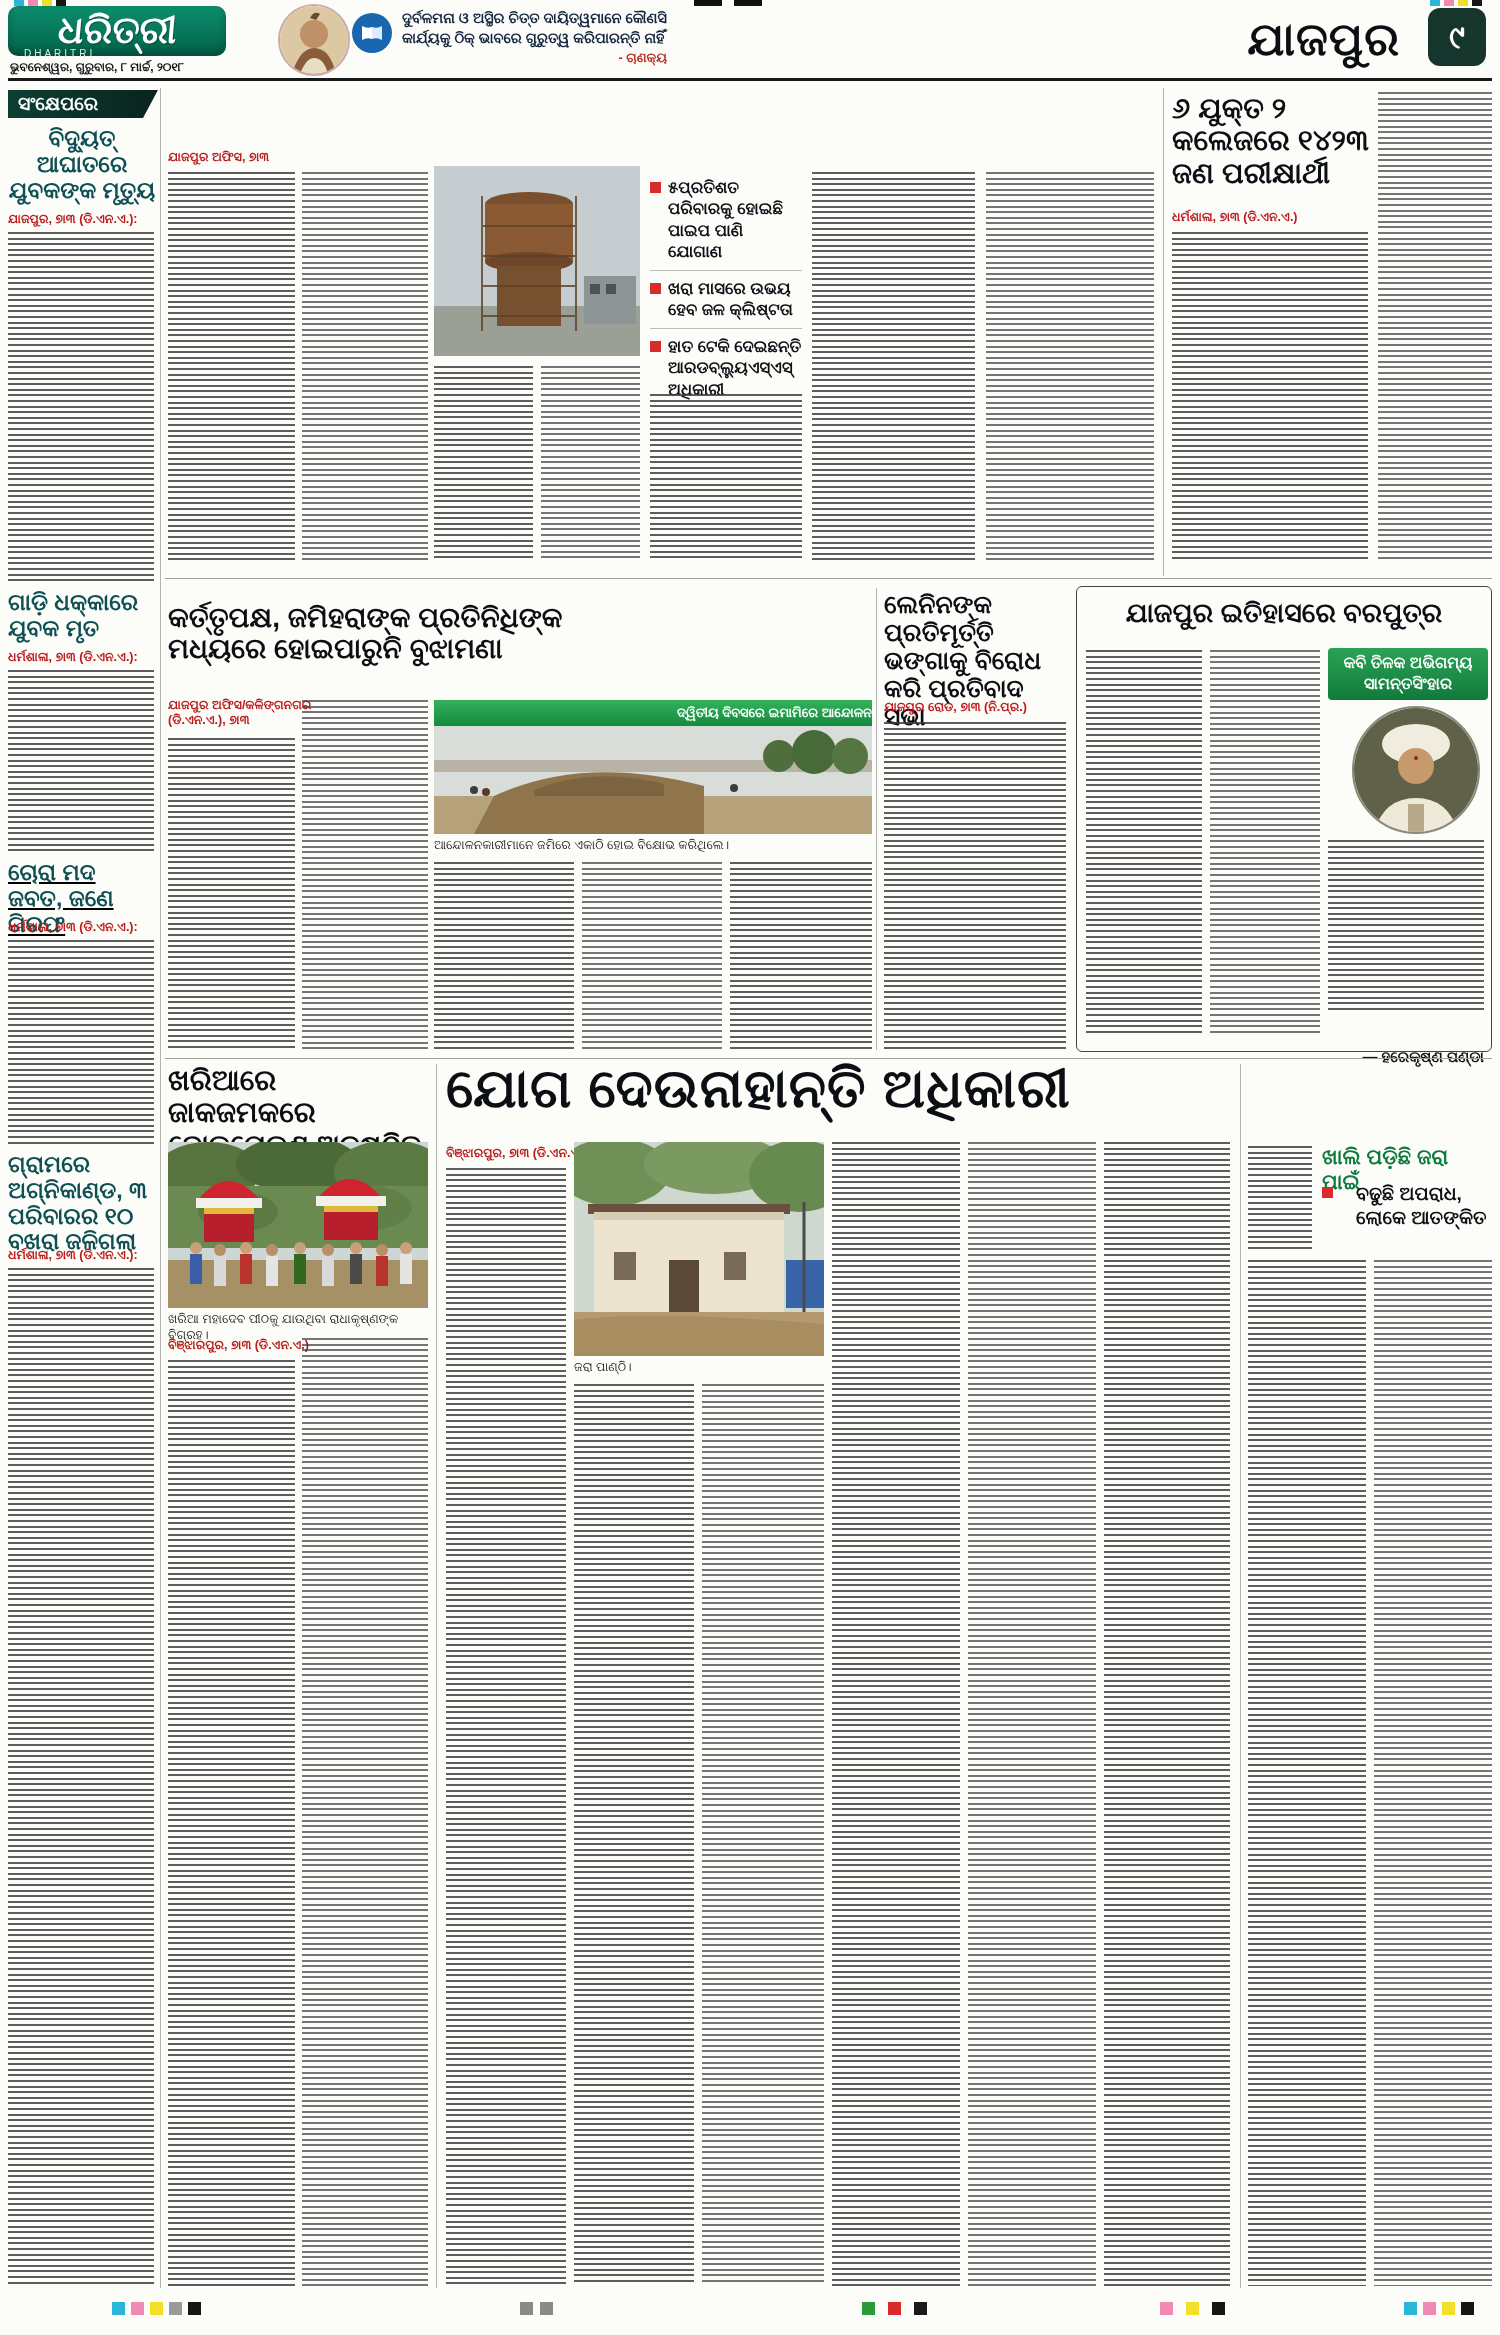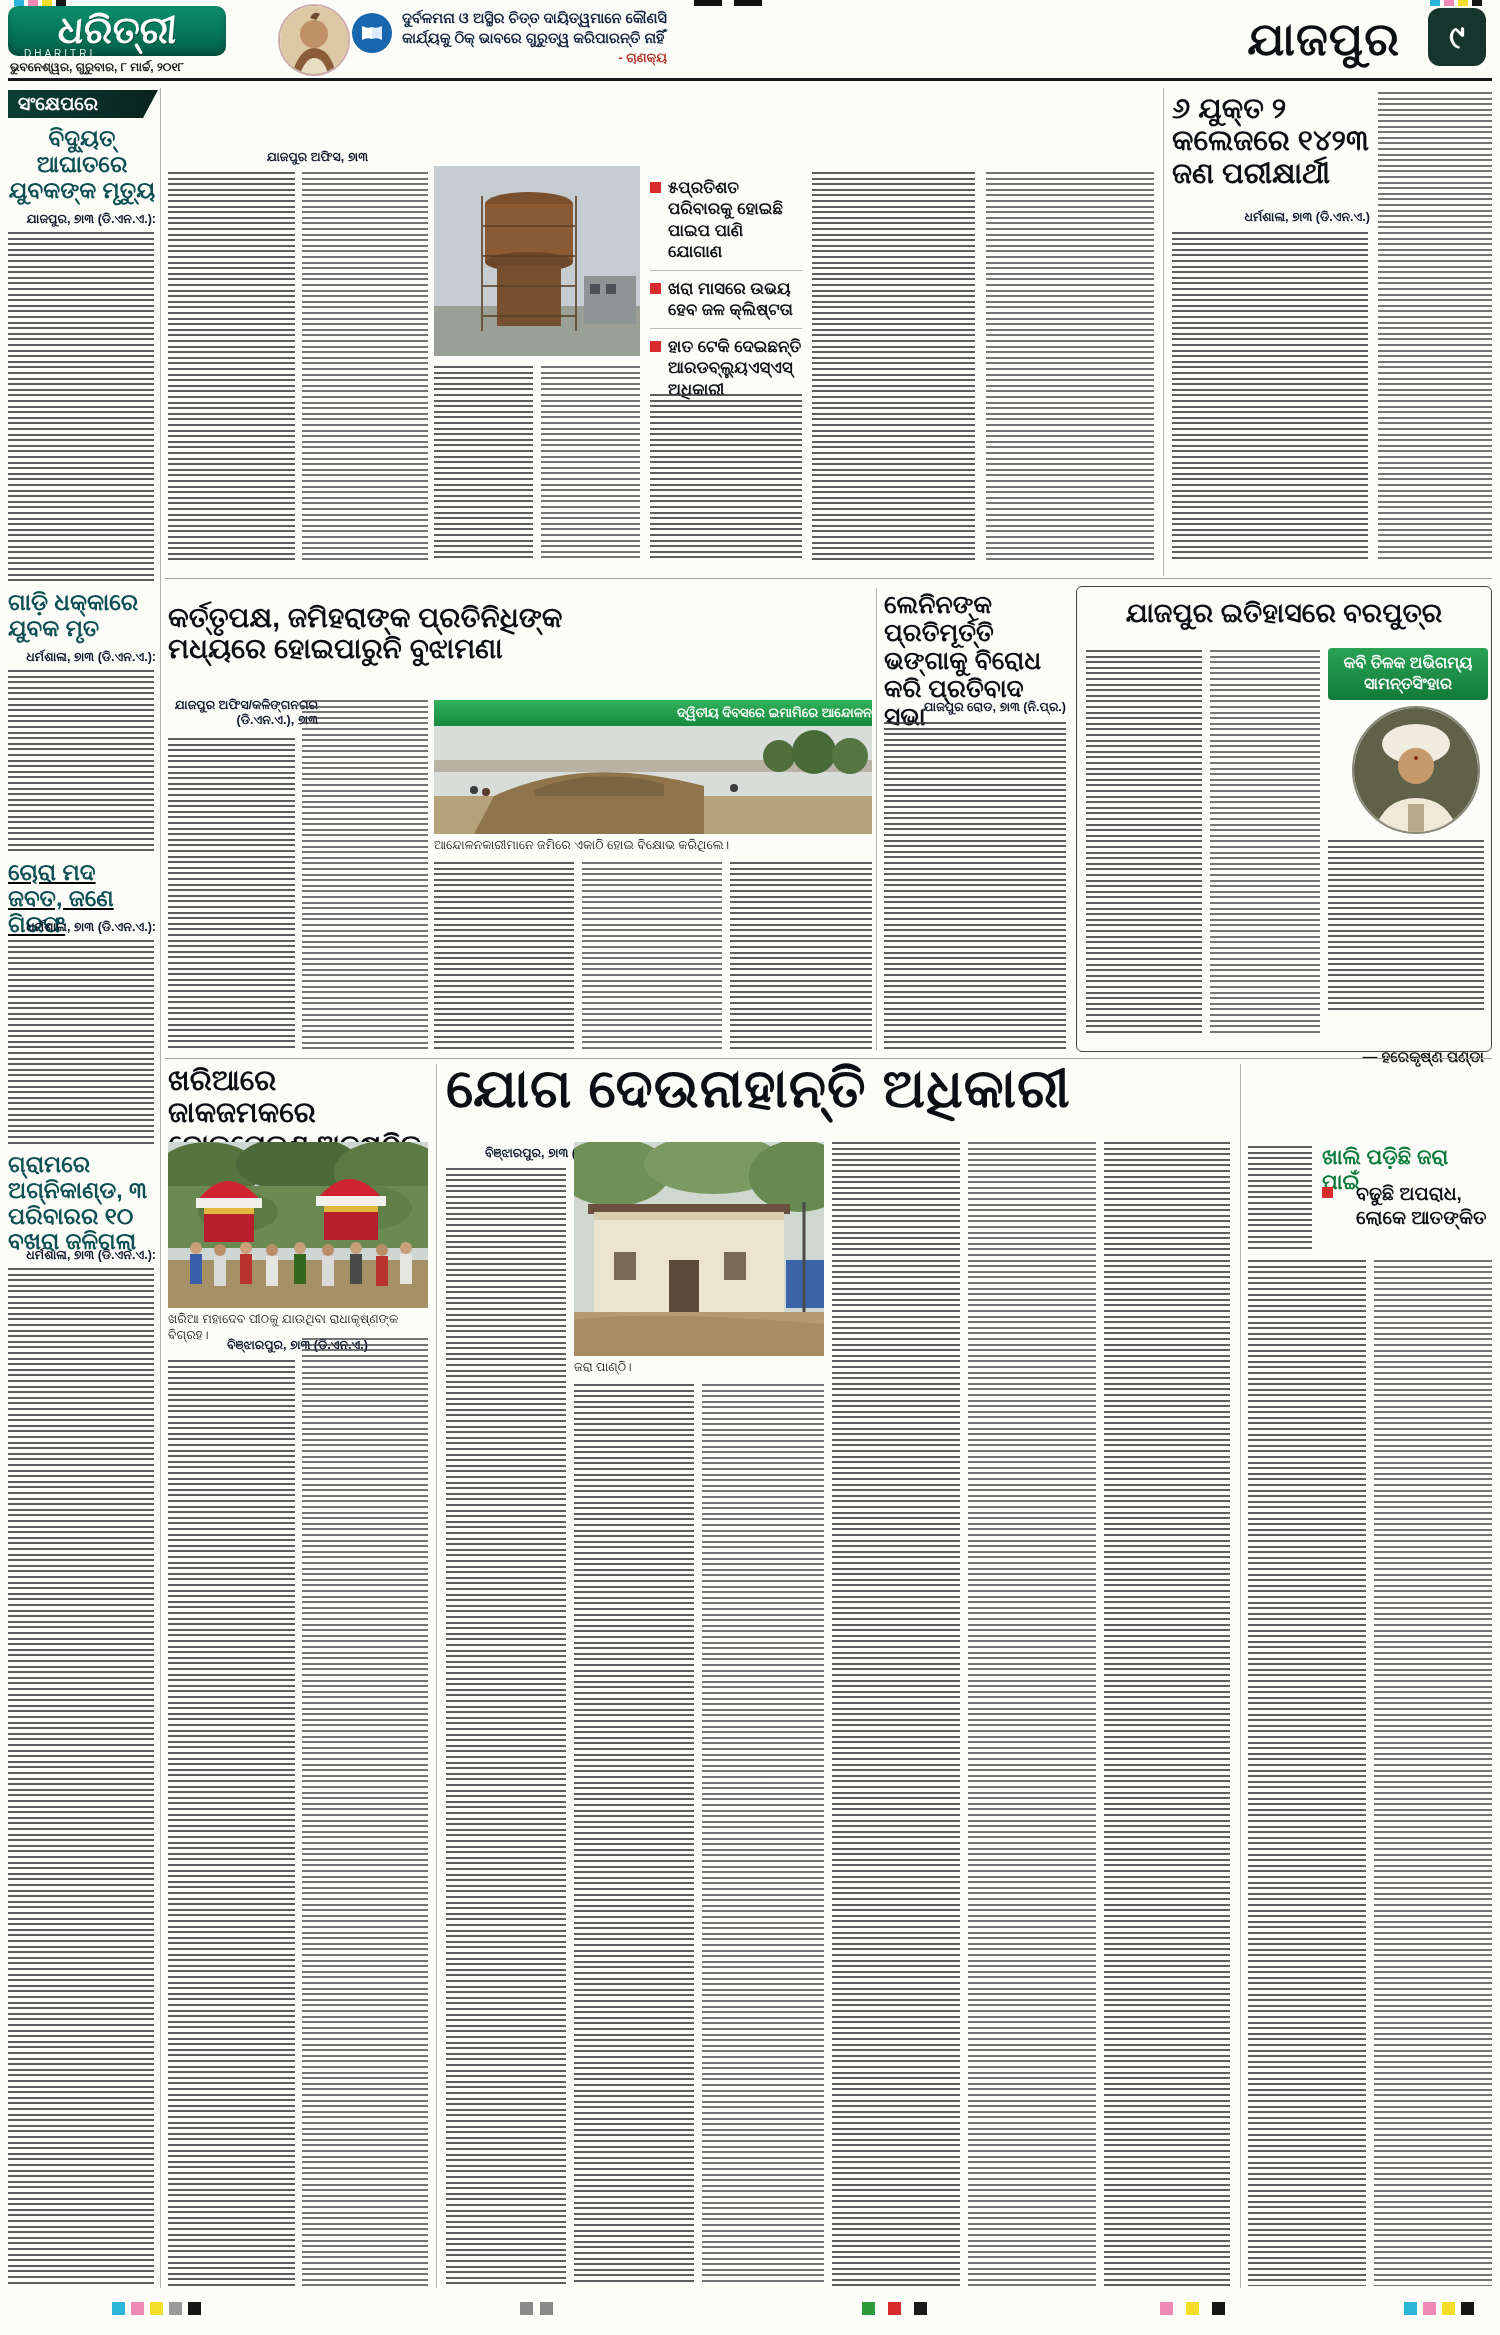--- a/index.html
+++ b/index.html
@@ -6,21 +6,21 @@
   .page{position:relative;width:1500px;height:2335px;background:#fcfcf9;font-family:"Liberation Sans","DejaVu Sans",sans-serif;overflow:hidden;margin:0 auto;}
   .abs{position:absolute;}
   
   .sim{background-image:repeating-linear-gradient(to bottom,#3a3a3e 0,#3a3a3e 2px,transparent 2px,transparent 5.6px);opacity:.82;}
   .sim.light{opacity:.7;}
   .vline{position:absolute;width:1px;background:#b3b3af;}
   .hline{position:absolute;height:1px;background:#a3a39e;}
   .rule{position:absolute;height:3px;background:#17191c;}
   .h1{font-weight:800;color:#0b0e12;line-height:1.12;}
   .teal{color:#0d4f53;}
-  .dl{font-size:12.5px;font-weight:bold;color:#0f172a;text-align:right;}
+  .dl{font-size:12.5px;font-weight:bold;color:#b91c1c;}
   .caption{font-size:12.5px;color:#1c1c1c;line-height:1.25;}
   .photo{position:absolute;overflow:hidden;background:#c9c9c6;}
   .photo svg{display:block;}
   .photo-title-bar{background:linear-gradient(180deg,#33b25b,#158a3e);color:#fff;text-align:right;font-weight:bold;font-size:13px;line-height:26px;}
   .bullets{display:flex;flex-direction:column;}
   .bullet{display:flex;gap:7px;padding:7px 0;border-bottom:1px solid #bdbdb8;font-size:16.5px;font-weight:bold;line-height:1.3;color:#0d1115;}
   .bullet:last-child{border-bottom:none;}
   .bsq{width:11px;height:11px;background:#d92b2b;margin-top:5px;flex:none;}
   .logo-box{position:absolute;left:8px;top:6px;width:218px;height:50px;background:linear-gradient(180deg,#0b8f6d,#03614a);border-radius:10px;display:flex;align-items:center;justify-content:center;box-shadow:inset 0 -4px 8px rgba(0,0,0,.25);}
   .logo-text{color:#fff;font-size:38px;font-weight:800;transform:skewX(-5deg);text-shadow:1px 1px 0 rgba(0,0,0,.35);}

